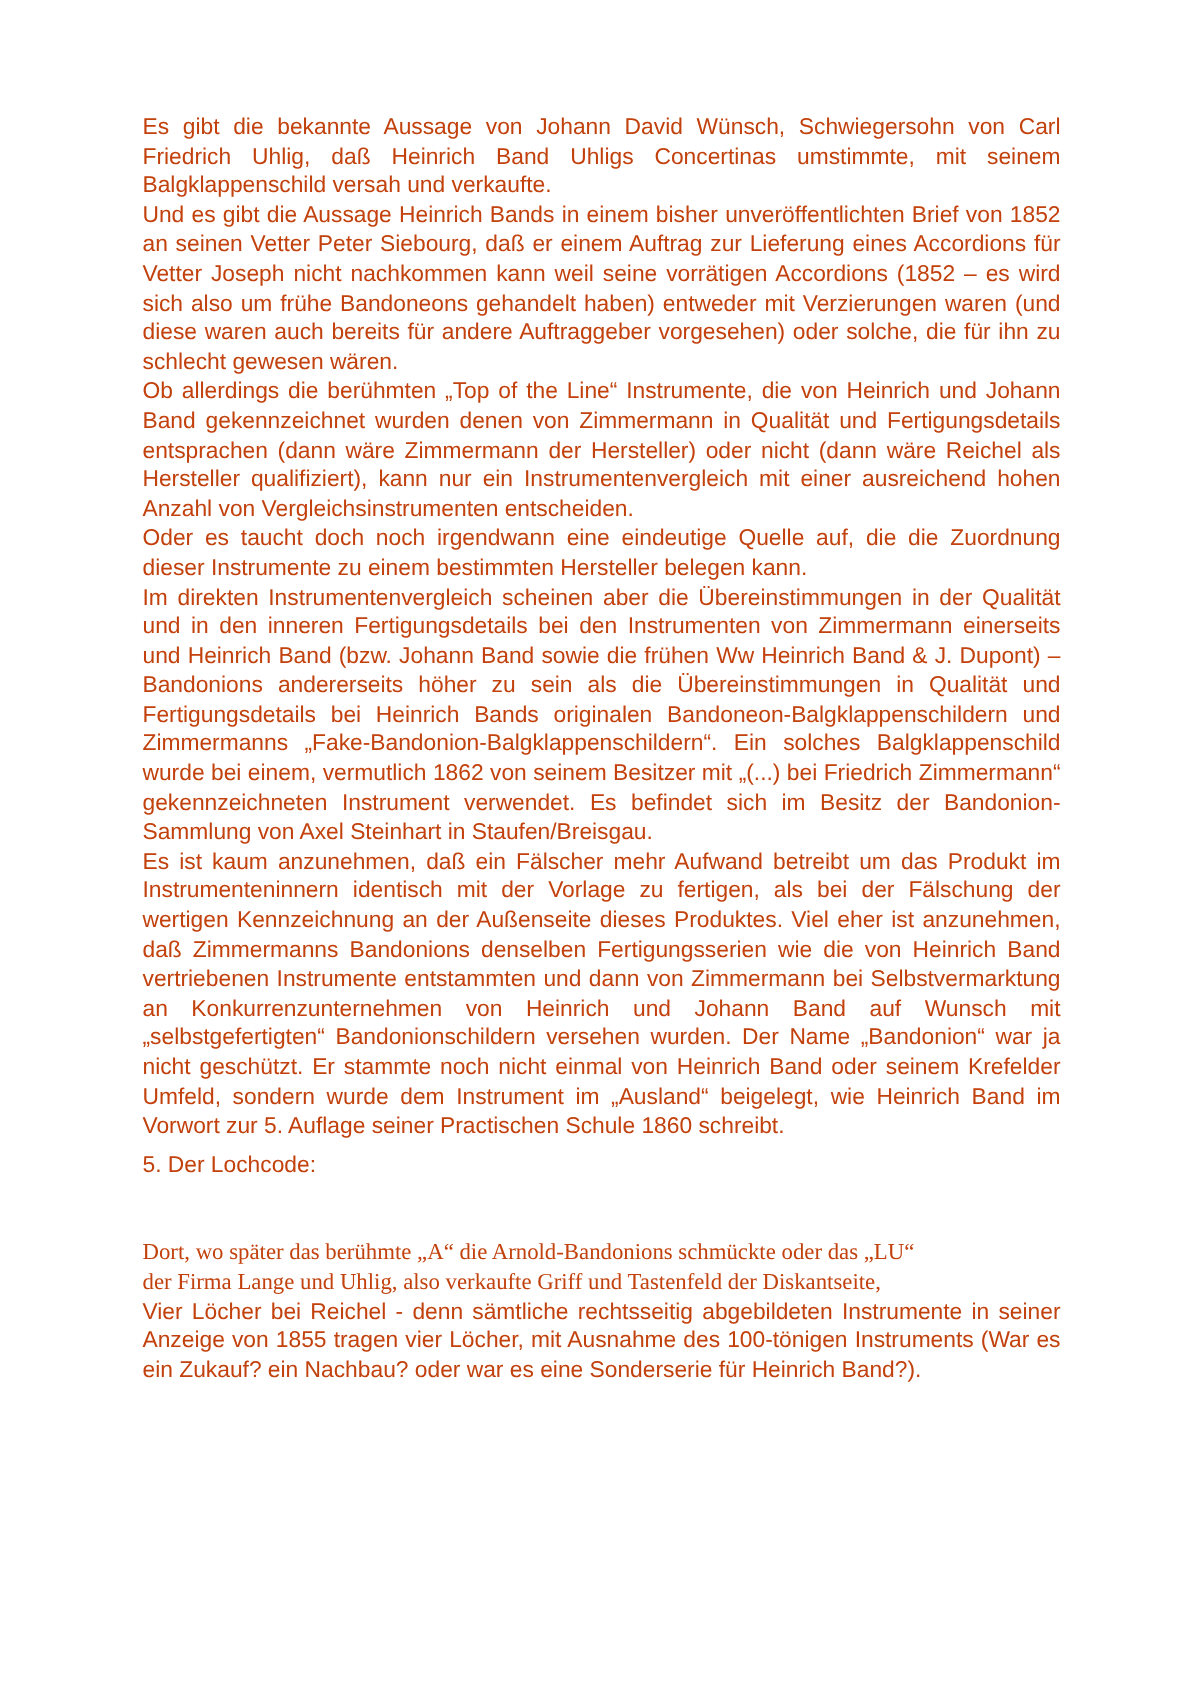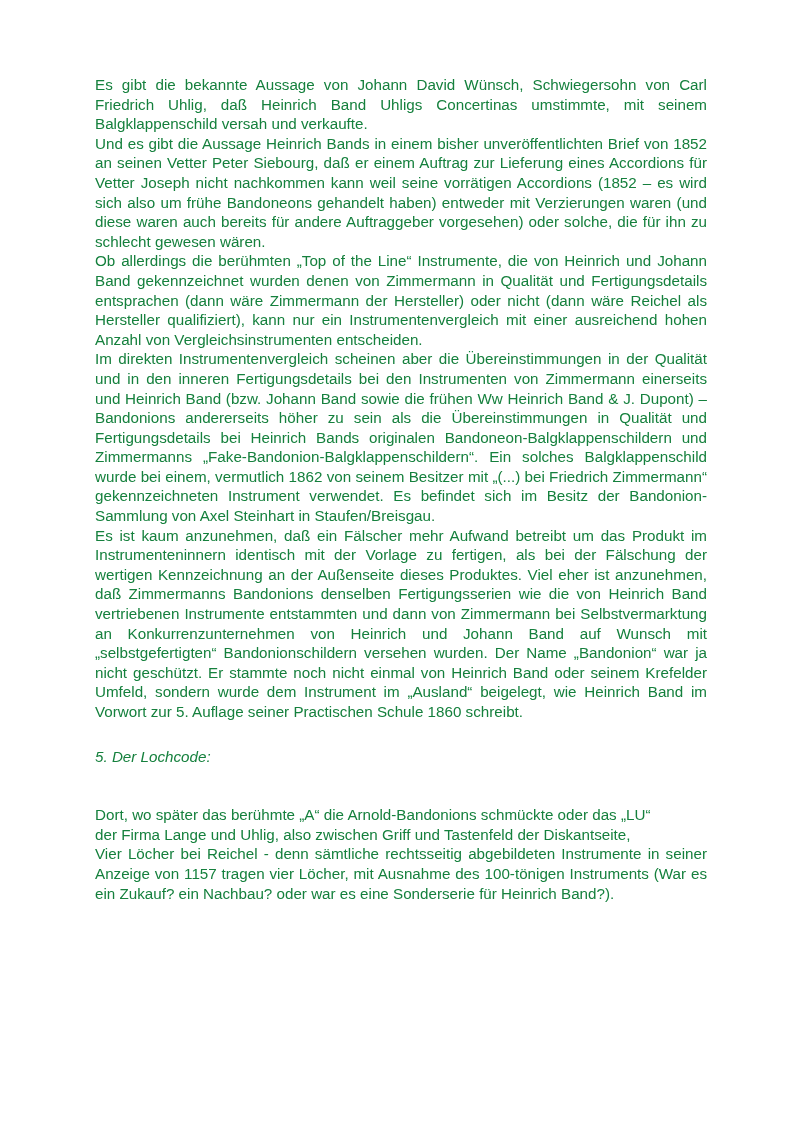--- a/index.html
+++ b/index.html
@@ -14,48 +14,49 @@
       overflow: hidden;
     }
     .page {
       position: absolute;
       left: 95px;
       top: 75px;
       width: 612px;
       font-family: "Liberation Sans", sans-serif;
       font-size: 15.2px;
       line-height: 19.6px;
-      color: #15803d;
+      color: #c2410c;
     }
     .p {
       margin: 0;
       text-align: justify;
       text-align-last: left;
     }
     .heading {
-      margin: 25px 0 0 0;
-      font-style: italic;
+      margin: 6px 0 0 0;
     }
     .gap {
       height: 39px;
     }
     .p.left {
       text-align: left;
+      font-family: Liberation Serif, serif;
     }
   </style>
 </head>
 <body>
 
 <div class="page">
   <p class="p">Es gibt die bekannte Aussage von Johann David Wünsch, Schwiegersohn von Carl Friedrich Uhlig, daß Heinrich Band Uhligs Concertinas umstimmte, mit seinem Balgklappenschild versah und verkaufte.</p>
   <p class="p">Und es gibt die Aussage Heinrich Bands in einem bisher unveröffentlichten Brief von 1852 an seinen Vetter Peter Siebourg, daß er einem Auftrag zur Lieferung eines Accordions für Vetter Joseph nicht nachkommen kann weil seine vorrätigen Accordions (1852 – es wird sich also um frühe Bandoneons gehandelt haben) entweder mit Verzierungen waren (und diese waren auch bereits für andere Auftraggeber vorgesehen)  oder solche, die für ihn zu schlecht gewesen wären.</p>
   <p class="p">Ob allerdings die berühmten „Top of the Line“ Instrumente, die von Heinrich und Johann Band gekennzeichnet wurden denen von Zimmermann in Qualität und Fertigungsdetails entsprachen (dann wäre Zimmermann der Hersteller) oder nicht (dann wäre Reichel als Hersteller qualifiziert), kann nur ein Instrumentenvergleich mit einer ausreichend hohen Anzahl von Vergleichsinstrumenten entscheiden.</p>
+  <p class="p">Oder es taucht doch noch irgendwann eine eindeutige Quelle auf, die die Zuordnung dieser Instrumente zu einem bestimmten Hersteller belegen kann.</p>
   <p class="p">Im direkten Instrumentenvergleich scheinen aber die Übereinstimmungen in der Qualität und in den inneren Fertigungsdetails bei den Instrumenten von Zimmermann einerseits und Heinrich Band (bzw. Johann Band sowie die frühen Ww Heinrich Band &amp; J. Dupont) – Bandonions andererseits höher zu sein als die Übereinstimmungen in Qualität und Fertigungsdetails bei Heinrich Bands originalen Bandoneon-Balgklappenschildern und Zimmermanns „Fake-Bandonion-Balgklappenschildern“. Ein solches Balgklappenschild wurde bei einem, vermutlich 1862 von seinem Besitzer mit „(...) bei Friedrich Zimmermann“ gekennzeichneten Instrument verwendet. Es befindet sich im Besitz der Bandonion-Sammlung von Axel Steinhart in Staufen/Breisgau.</p>
   <p class="p">Es ist kaum anzunehmen, daß ein Fälscher mehr Aufwand betreibt um das Produkt im Instrumenteninnern identisch mit der Vorlage zu fertigen, als bei der Fälschung der wertigen Kennzeichnung an der Außenseite dieses Produktes. Viel eher ist anzunehmen, daß Zimmermanns Bandonions denselben Fertigungsserien wie die von Heinrich Band vertriebenen Instrumente entstammten und dann von Zimmermann bei Selbstvermarktung an Konkurrenzunternehmen von Heinrich und Johann Band auf Wunsch mit „selbstgefertigten“ Bandonionschildern versehen wurden. Der Name „Bandonion“ war ja nicht geschützt. Er stammte noch nicht einmal von Heinrich Band oder seinem Krefelder Umfeld, sondern wurde dem Instrument im „Ausland“ beigelegt, wie Heinrich Band im Vorwort zur 5. Auflage seiner Practischen Schule 1860 schreibt.</p>
 
   <p class="p heading">5. Der Lochcode:</p>
 
   <div class="gap"></div>
 
   <p class="p left">Dort, wo später das berühmte „A“ die Arnold-Bandonions schmückte oder das „LU“</p>
-  <p class="p left">der Firma Lange  und Uhlig, also  zwischen Griff und Tastenfeld  der  Diskantseite,</p>
-  <p class="p">Vier Löcher bei Reichel - denn sämtliche rechtsseitig abgebildeten Instrumente in seiner Anzeige von 1157 tragen vier Löcher, mit Ausnahme des 100-tönigen Instruments (War es ein Zukauf? ein Nachbau? oder war es eine Sonderserie für Heinrich Band?).</p>
+  <p class="p left">der Firma Lange  und Uhlig, also  verkaufte Griff und Tastenfeld  der  Diskantseite,</p>
+  <p class="p">Vier Löcher bei Reichel - denn sämtliche rechtsseitig abgebildeten Instrumente in seiner Anzeige von 1855 tragen vier Löcher, mit Ausnahme des 100-tönigen Instruments (War es ein Zukauf? ein Nachbau? oder war es eine Sonderserie für Heinrich Band?).</p>
 </div>
 
 </body></html>

